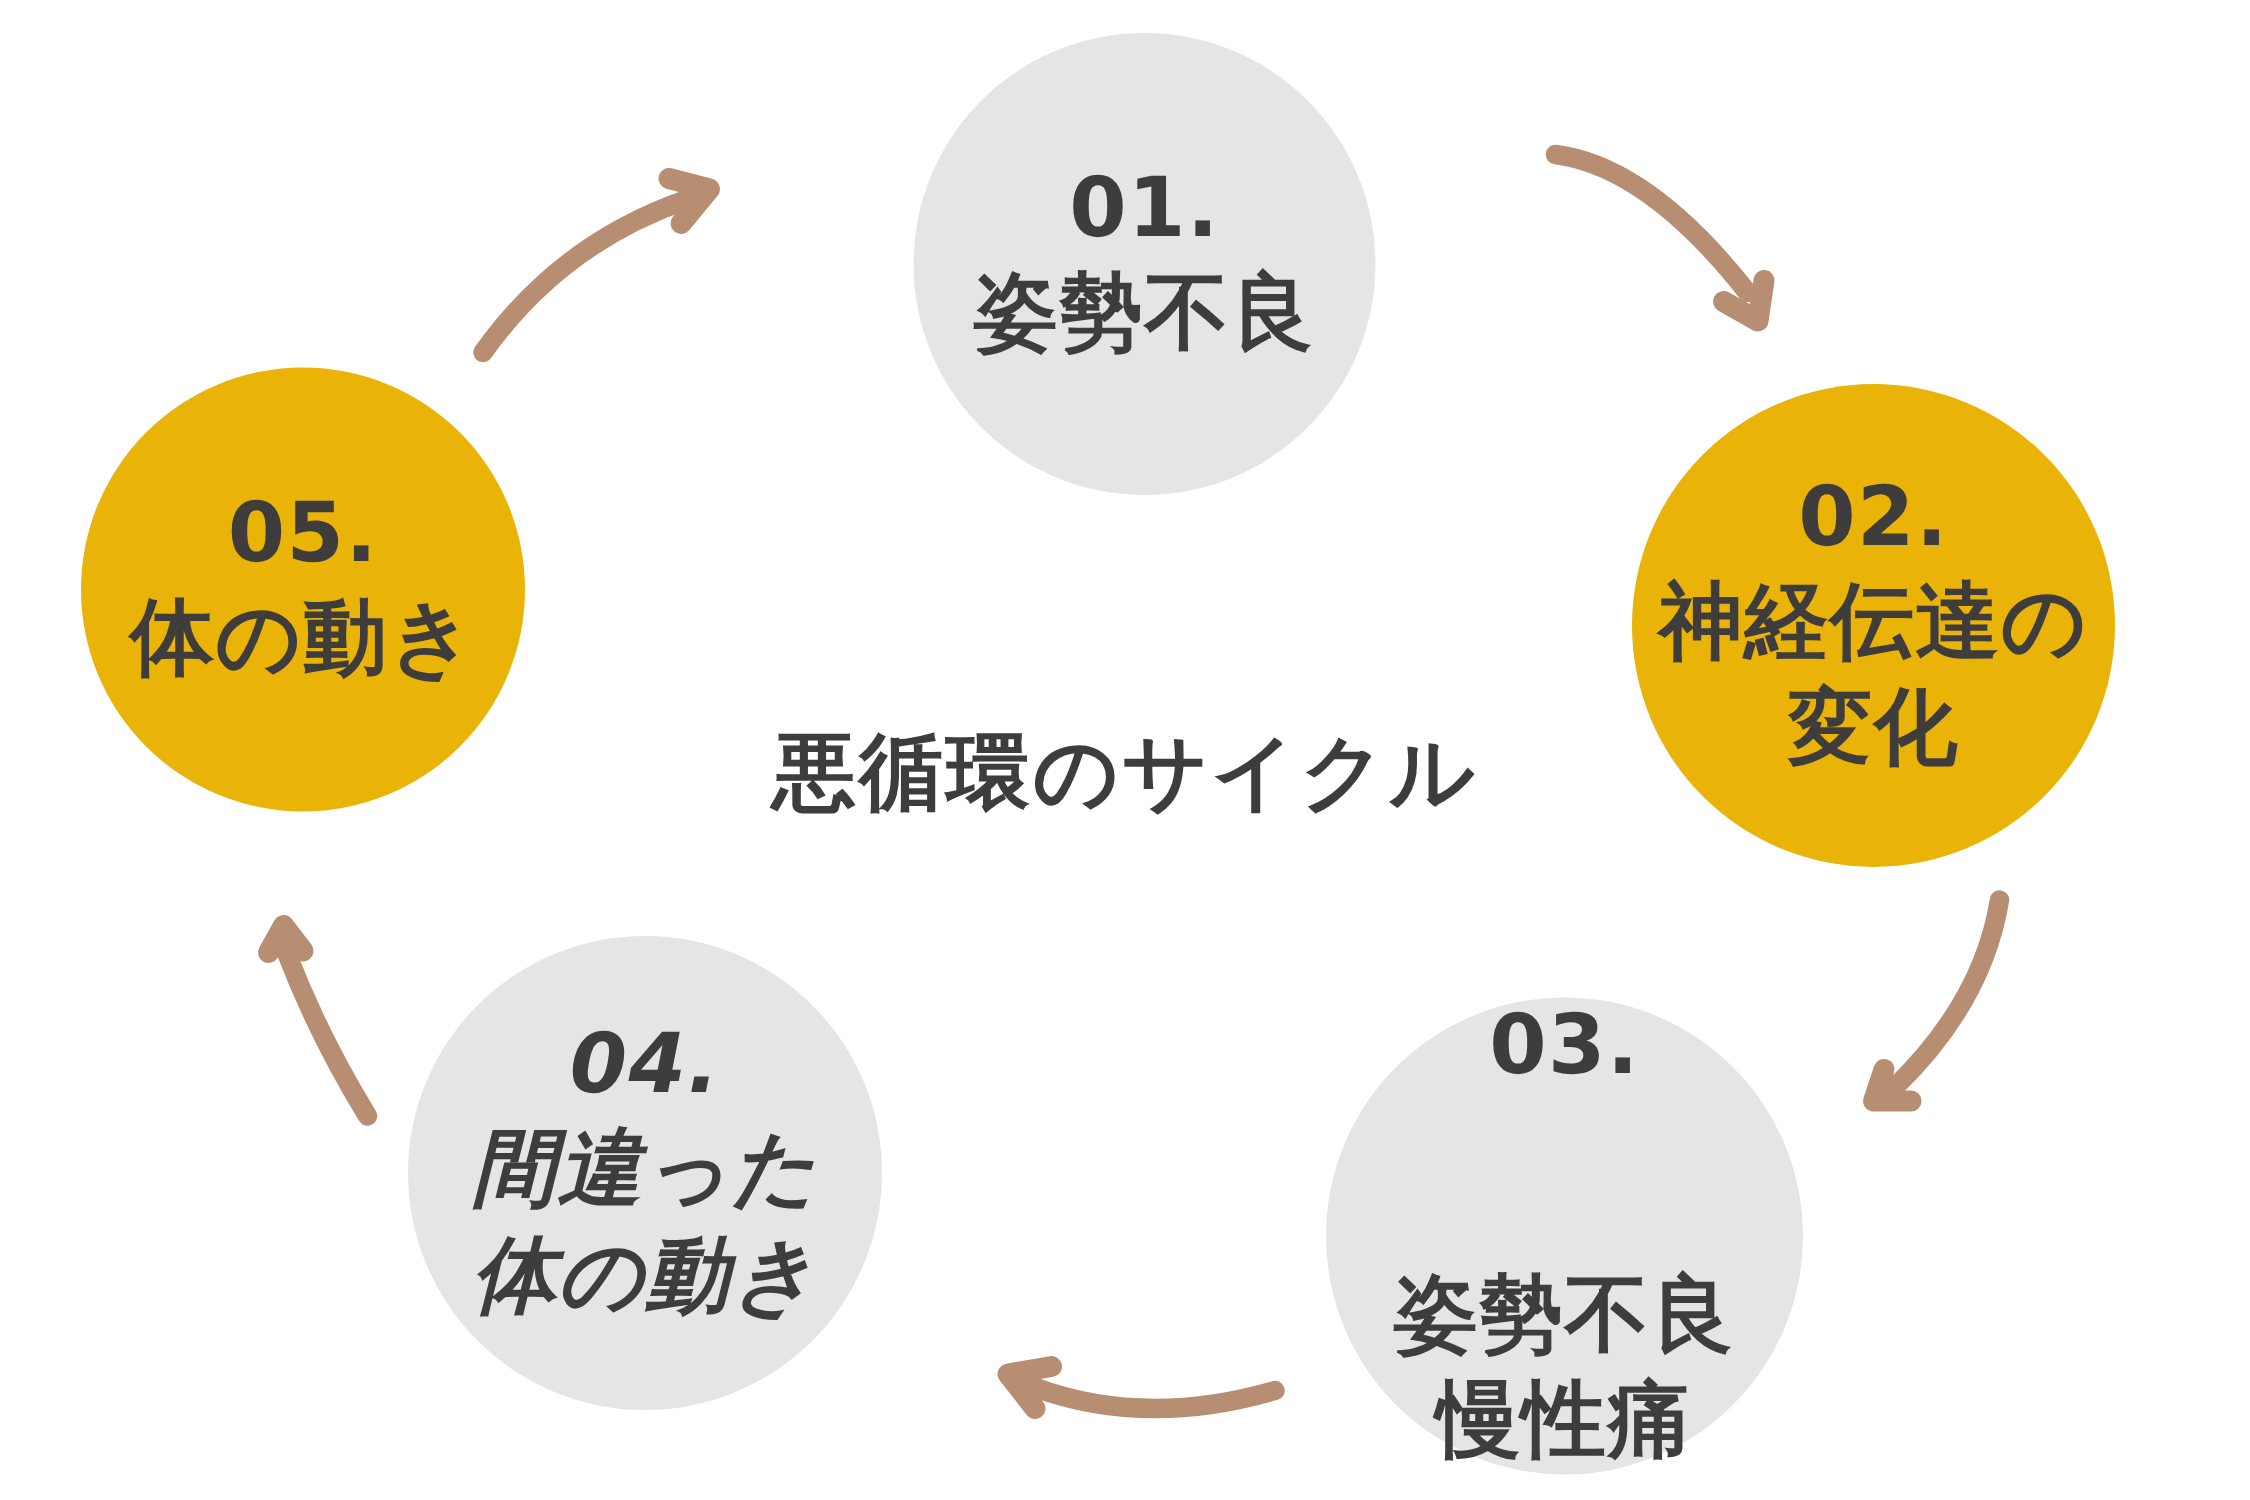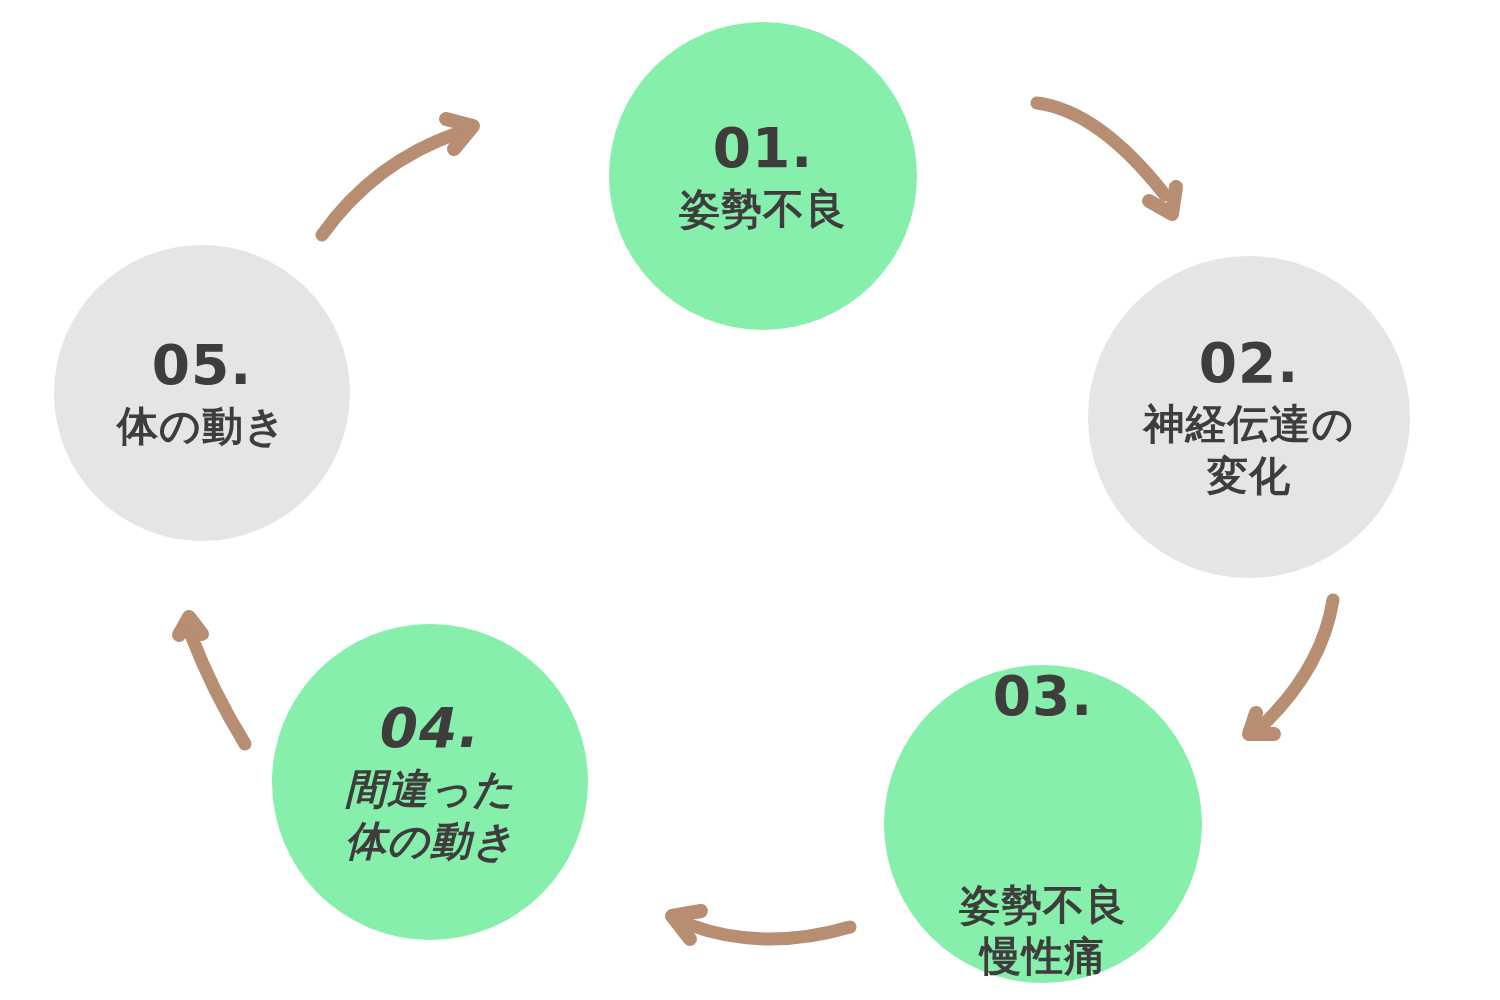--- a/index.html
+++ b/index.html
@@ -21,34 +21,34 @@
     position: absolute;
     border-radius: 50%;
     display: flex;
     flex-direction: column;
     align-items: center;
     justify-content: center;
     text-align: center;
     color: #3e3d3c;
     font-weight: 700;
   }
-  .tone-light { background: #86efac; }
-  .tone-tan   { background: #e5e5e5; }
+  .tone-light { background: #e5e5e5; }
+  .tone-tan   { background: #eab308; }
   .c1 { left: 609px;  top: 22px;  width: 308px; height: 308px; }
   .c2 { left: 1088px; top: 256px; width: 322px; height: 322px; }
   .c3 { left: 884px;  top: 665px; width: 318px; height: 318px; justify-content: space-between; }
   .c4 { left: 272px;  top: 624px; width: 316px; height: 316px; font-style: italic; }
   .c5 { left: 54px;   top: 245px; width: 296px; height: 296px; }
   .step-number {
     font-size: 55px;
     line-height: 1.15;
     letter-spacing: 1px;
   }
   .step-label {
-    font-size: 41px;
+    font-size: 56px;
     line-height: 1.26;
     white-space: pre-line;
     margin-top: 4px;
     letter-spacing: 1px;
   }
   .diagram-title {
     position: absolute;
     left: 375px;
     top: 478px;
     width: 750px;
@@ -110,14 +110,15 @@
     <div class="step-number">04.</div>
     <div class="step-label">間違った
 体の動き</div>
   </div>
 
   <div class="circle c5 tone-tan">
     <div class="step-number">05.</div>
     <div class="step-label">体の動き</div>
   </div>
 
+  <div class="diagram-title">悪循環のサイクル</div>
 
 </div>
 
 </body></html>

